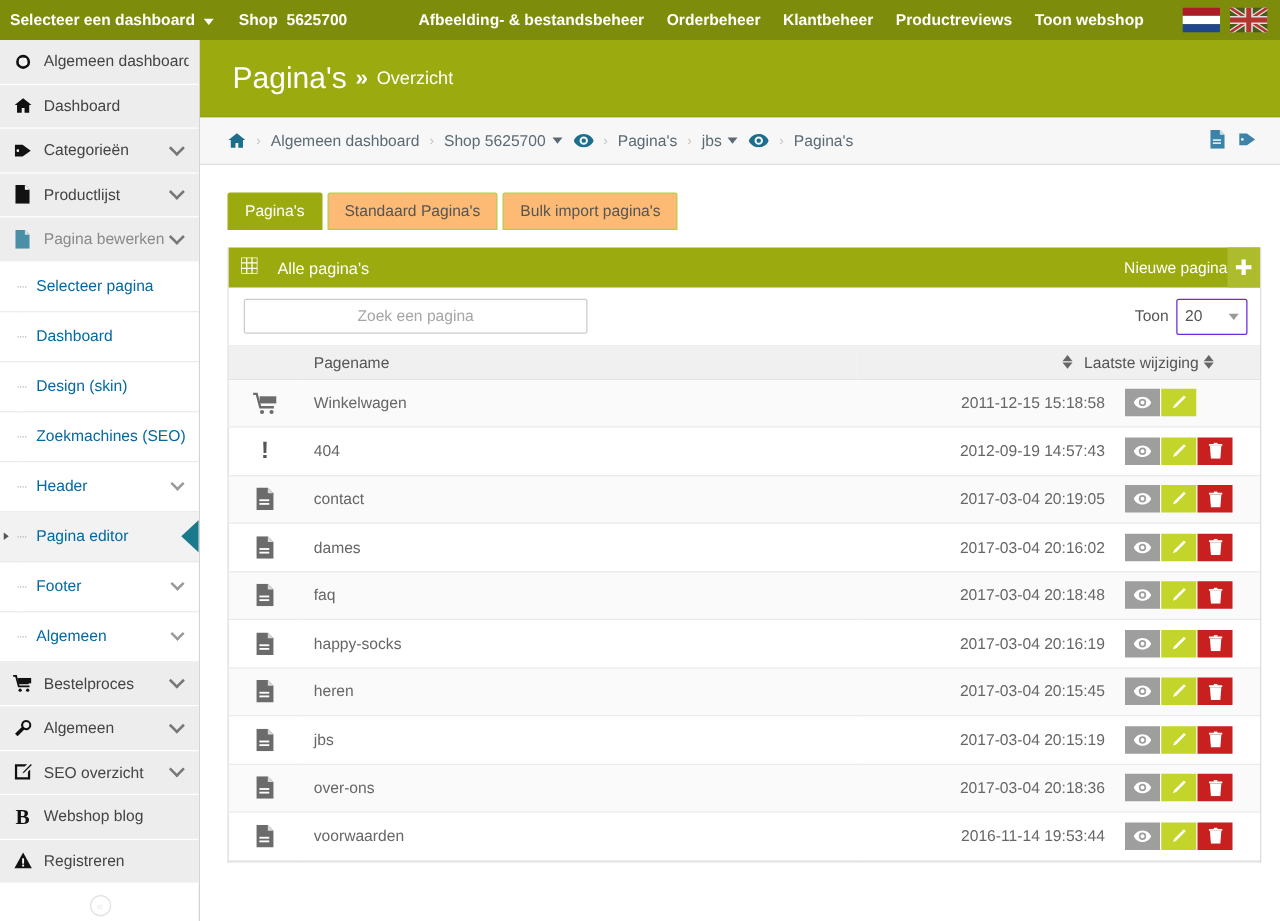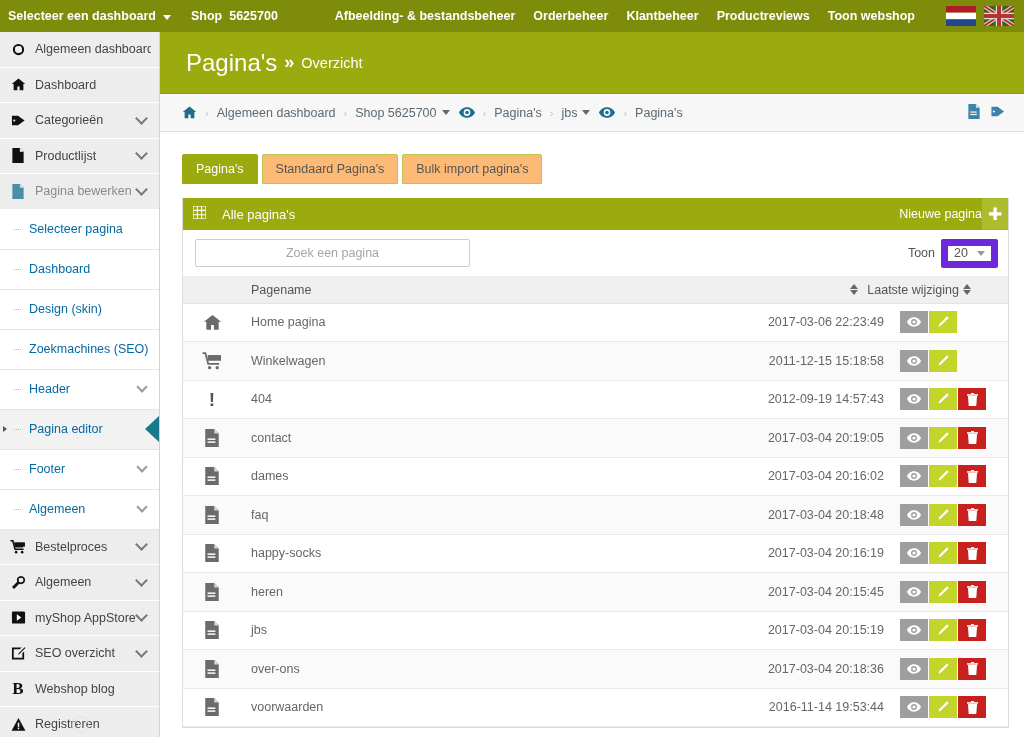--- a/index.html
+++ b/index.html
@@ -178,21 +178,21 @@
     width: 275px; height: 28px; border: 1px solid #cccccc;
     padding: 0 9px; font-size: 12.5px; color: #444;
     font-family: "Liberation Sans", sans-serif; background: #fff;
     border-radius: 2px;
     text-align: center;
   }
   .search-input::placeholder { color: #a6a6a6; }
   .toolbar .tspacer { flex: 1; }
   .toon-label { font-size: 12.5px; color: #555; margin-right: 6px; }
   .toon-select {
-    width: 57px; height: 29px; border: 7px solid #6d28d9; background: #fff;
+    width: 57px; height: 29px; border: 1px solid #6d28d9; background: #fff;
     display: flex; align-items: center; padding: 0 6px;
     font-size: 12.5px; color: #555; cursor: pointer; border-radius: 2px;
   }
   .toon-select .cd {
     margin-left: auto; width:0;height:0;
     border-left:4px solid transparent;border-right:4px solid transparent;
     border-top:5px solid #999;
   }
 
   table.pages { width: 100%; border-collapse: collapse; }
@@ -379,30 +379,20 @@
   <div class="side-item">
     <span class="sic">
       <svg width="16" height="15" viewBox="0 0 16 16">
           <path fill="#111" d="M11.2 1a4.4 4.4 0 0 0-4 6.2L1.6 12.8 3.8 15l5.5-5.6A4.4 4.4 0 1 0 11.2 1zm0 1.8a2.6 2.6 0 1 1 0 5.2 2.6 2.6 0 0 1 0-5.2z"></path>
         </svg>
     </span>
     <span class="slbl">Algemeen</span>
     <span class="chev"></span>
   </div>
 
-  <div class="side-item">
-    <span class="sic">
-      <svg width="15" height="15" viewBox="0 0 16 16">
-          <rect x="1" y="1.5" width="14" height="13" rx="1.3" fill="#111"></rect>
-          <path fill="#fff" d="M6.2 4.6 11 8l-4.8 3.4z"></path>
-        </svg>
-    </span>
-    <span class="slbl">myShop AppStore</span>
-    <span class="chev"></span>
-  </div>
 
   <div class="side-item">
     <span class="sic">
       <svg width="15" height="15" viewBox="0 0 16 16">
           <path fill="#111" d="M1 1.5h10.5L9.3 3.4H2.9v9.2h9.2V7.8L14 5.9v8.6H1z"></path>
           <path fill="#111" d="M14.6 1.3 15.4 2.1 9 8.6l-1.6.8.8-1.6z"></path>
         </svg>
     </span>
     <span class="slbl">SEO overzicht</span>
     <span class="chev"></span>
@@ -544,46 +534,20 @@
               <span class="sorter">
                   <i class="up"></i>
                   <i class="dn"></i>
                 </span>
             </div>
           </th>
         </tr>
       </thead>
       <tbody>
 
-        <tr>
-          <td class="col-icon">
-            <span class="rowicon">
-              <svg width="19" height="19" viewBox="0 0 16 16">
-                  <path fill="#6b6b6b" d="M8 1.6 0.8 7.4h2V14h4V10h2.4v4h4V7.4h2z"></path>
-                </svg>
-            </span>
-          </td>
-          <td class="col-name">Home pagina</td>
-          <td class="col-date">2017-03-06 22:23:49</td>
-          <td class="col-act">
-            <div class="actions">
-              <span class="abtn view">
-                  <svg width="14" height="10" viewBox="0 0 18 12">
-                    <path fill="#fff" d="M9 0C4.6 0 1.2 3 0 6c1.2 3 4.6 6 9 6s7.8-3 9-6c-1.2-3-4.6-6-9-6zm0 2.2A3.8 3.8 0 1 1 9 9.8 3.8 3.8 0 0 1 9 2.2z"></path>
-                    <circle cx="9" cy="6" r="2" fill="#fff"></circle>
-                  </svg>
-                </span>
-              <span class="abtn edit">
-                  <svg width="12" height="12" viewBox="0 0 14 14">
-                    <path fill="#fff" d="M11.8 0.4 13.6 2.2 4.6 11.2 1.6 12.4 2.8 9.4z"></path>
-                  </svg>
-                </span>
-            </div>
-          </td>
-        </tr>
 
         <tr class="alt">
           <td class="col-icon">
             <span class="rowicon">
               <svg width="20" height="19" viewBox="0 0 16 16">
                   <path fill="#6b6b6b" d="M0 1h3l2.4 9H14v1.6H4.2L1.8 2.6H0z"></path>
                   <circle cx="6" cy="14" r="1.4" fill="#6b6b6b"></circle>
                   <circle cx="12.4" cy="14" r="1.4" fill="#6b6b6b"></circle>
                   <rect x="4.4" y="3.4" width="11.2" height="4.8" fill="#6b6b6b"></rect>
                 </svg>

